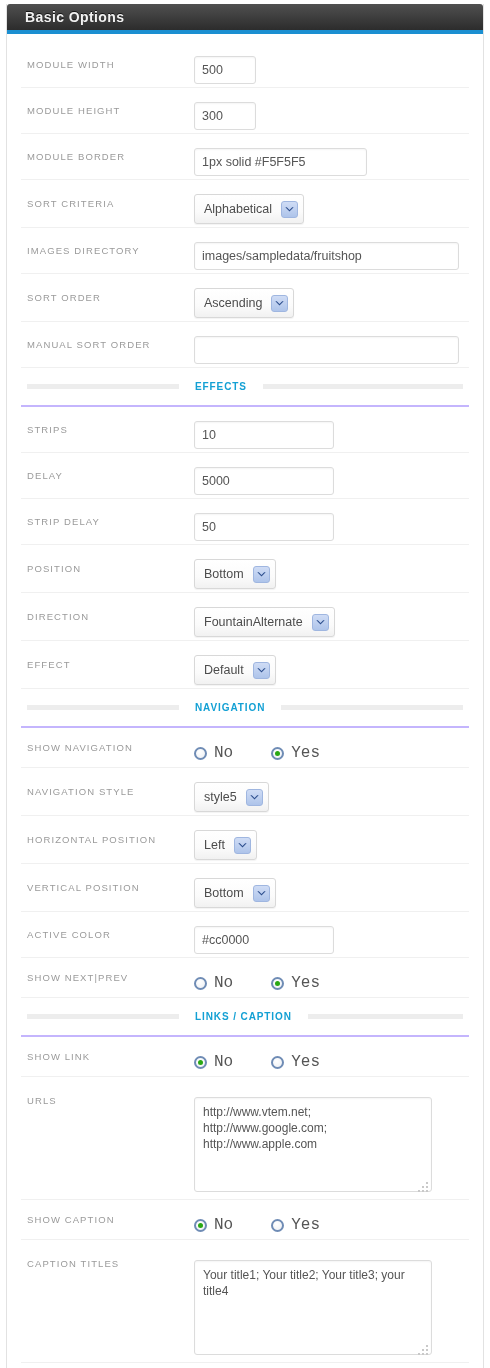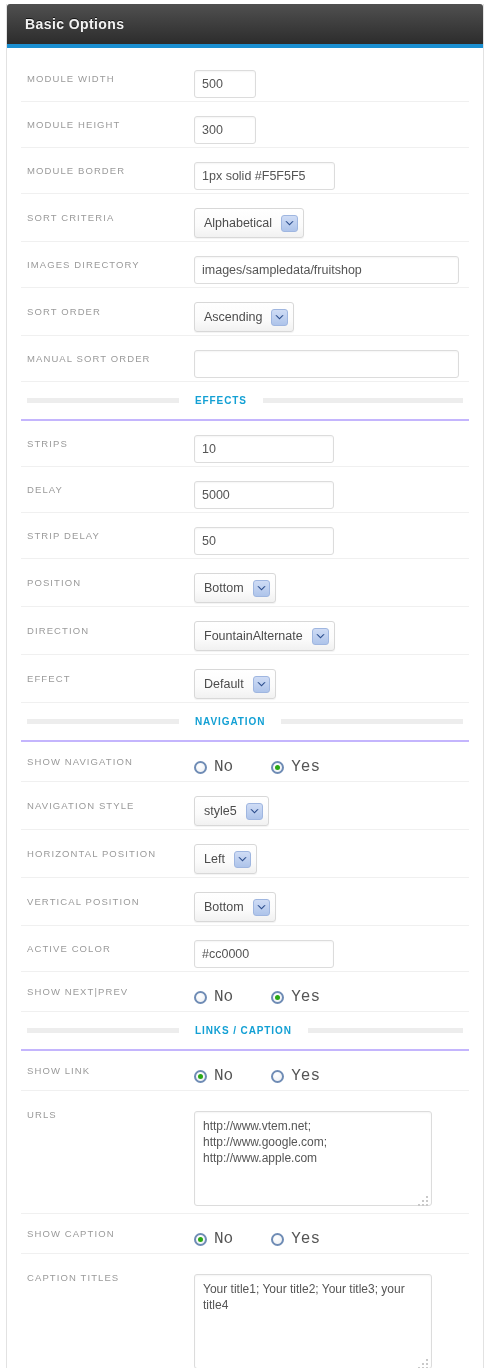--- a/index.html
+++ b/index.html
@@ -13,21 +13,21 @@
   .page { width: 490px; padding: 4px 6px 0 6px; }
 
   
   .panel {
     border: 1px solid #e2e2e2;
     border-top: none;
     background: #fff;
     border-radius: 0 0 3px 3px;
   }
   .panel-header {
-    height: 44px;
+    height: 30px;
     background: linear-gradient(to bottom, #505050 0%, #3d3d3d 52%, #2c2c2c 100%);
     border-bottom: 4px solid #1b8fd1;
     border-radius: 3px 3px 0 0;
     display: flex; align-items: center;
     padding: 0 0 0 18px;
   }
   .panel-header-title {
     color: #f2f2f2;
     font-size: 14px;
     font-weight: bold;
@@ -66,21 +66,21 @@
     background: #fff;
     box-shadow: inset 0 1px 2px rgba(0,0,0,.045);
     font-family: "Liberation Sans", sans-serif;
     font-size: 12.5px;
     color: #555;
     padding: 0 7px;
     outline: none;
   }
   .txt.w-xs { width: 62px; }
   .txt.w-sm { width: 140px; }
-  .txt.w-md { width: 141px; }
+  .txt.w-md { width: 173px; }
   .txt.w-lg { width: 265px; }
 
   textarea.ta {
     width: 238px;
     height: 95px;
     border: 1px solid #dcdcdc;
     border-radius: 3px;
     background: #fff;
     box-shadow: inset 0 1px 2px rgba(0,0,0,.045);
     font-family: "Liberation Sans", sans-serif;

